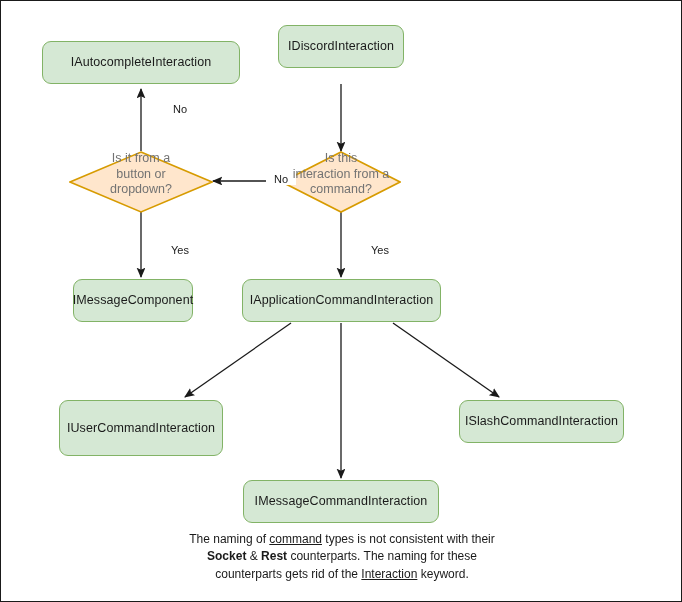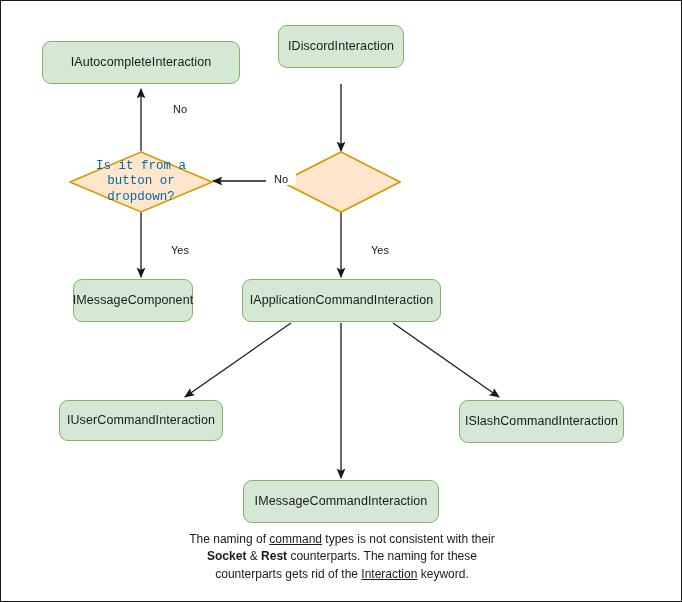--- a/index.html
+++ b/index.html
@@ -38,27 +38,26 @@
     color: #1a1a1a;
     font-size: 12.5px;
     line-height: 1.2;
     text-align: center;
     letter-spacing: 0.1px;
   }
   .diamond-node {
     position: absolute;
     box-sizing: border-box;
     display: flex;
-    align-items: center;
+    align-items: flex-start;
     justify-content: center;
-    color: #0369a1;
+    color: #737373;
     font-size: 12.5px;
     line-height: 1.25;
     text-align: center;
-    font-family: Liberation Mono, monospace;
   }
   .diamond-node .diamond-shape {
     position: absolute;
     left: 0;
     top: 0;
     width: 100%;
     height: 100%;
   }
   .diamond-node .diamond-label {
     position: relative;
@@ -132,31 +131,34 @@
     </svg>
     <span class="diamond-label">Is it from a
 button or
 dropdown?</span>
   </div>
 
   <div class="diamond-node" style="left:280px; top:150px; width:120px; height:62px;">
     <svg class="diamond-shape" viewBox="0 0 120 62" preserveAspectRatio="none">
       <polygon points="60,1 119,31 60,61 1,31" fill="#ffe6cc" stroke="#d79b00" stroke-width="1.6"></polygon>
     </svg>
+    <span class="diamond-label">Is this
+interaction from a
+command?</span>
   </div>
 
   <div class="node-box" style="left:72px; top:278px; width:120px; height:43px;">
     <span>IMessageComponent</span>
   </div>
 
   <div class="node-box" style="left:241px; top:278px; width:199px; height:43px;">
     <span>IApplicationCommandInteraction</span>
   </div>
 
-  <div class="node-box" style="left:58px; top:399px; width:164px; height:41px;">
+  <div class="node-box" style="left:58px; top:399px; width:164px; height:56px;">
     <span>IUserCommandInteraction</span>
   </div>
 
   <div class="node-box" style="left:242px; top:479px; width:196px; height:43px;">
     <span>IMessageCommandInteraction</span>
   </div>
 
   <div class="node-box" style="left:458px; top:399px; width:165px; height:43px;">
     <span>ISlashCommandInteraction</span>
   </div>

